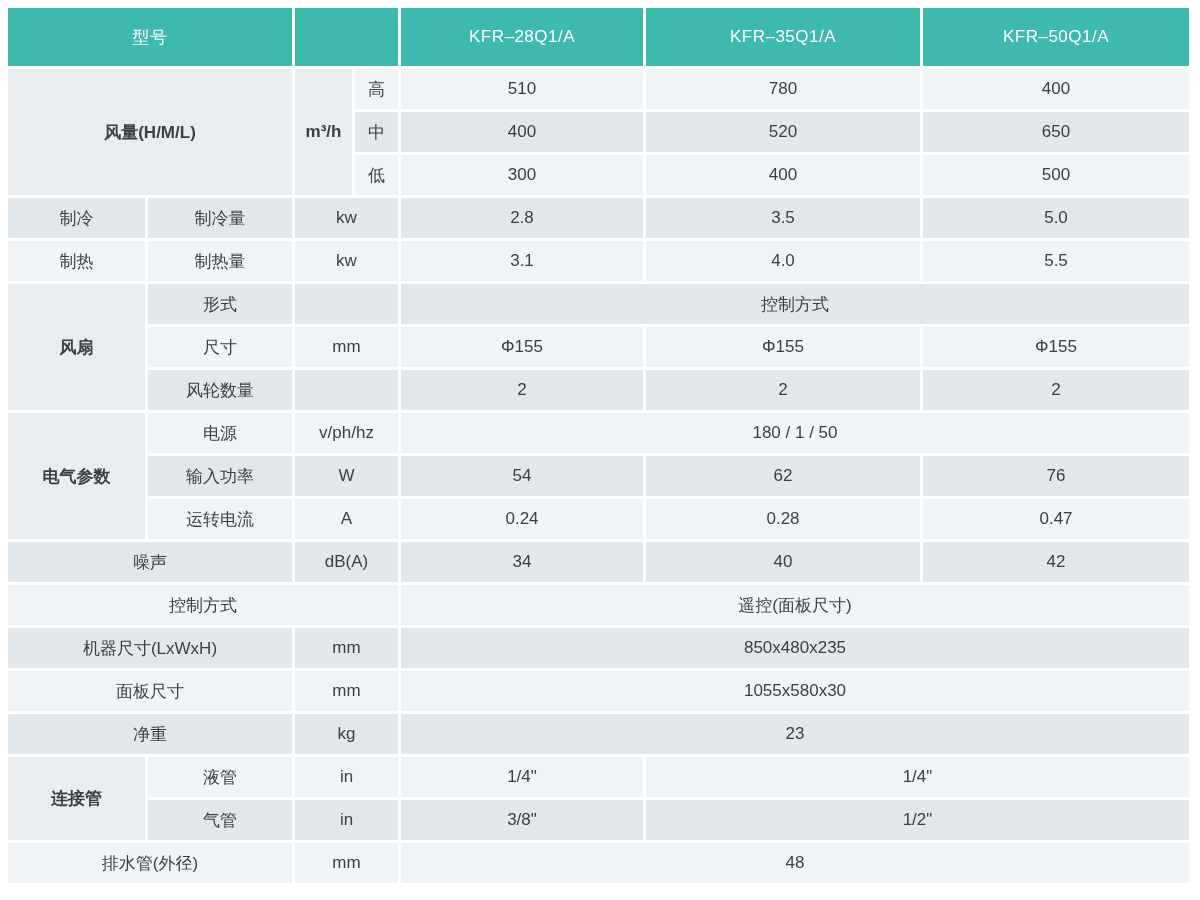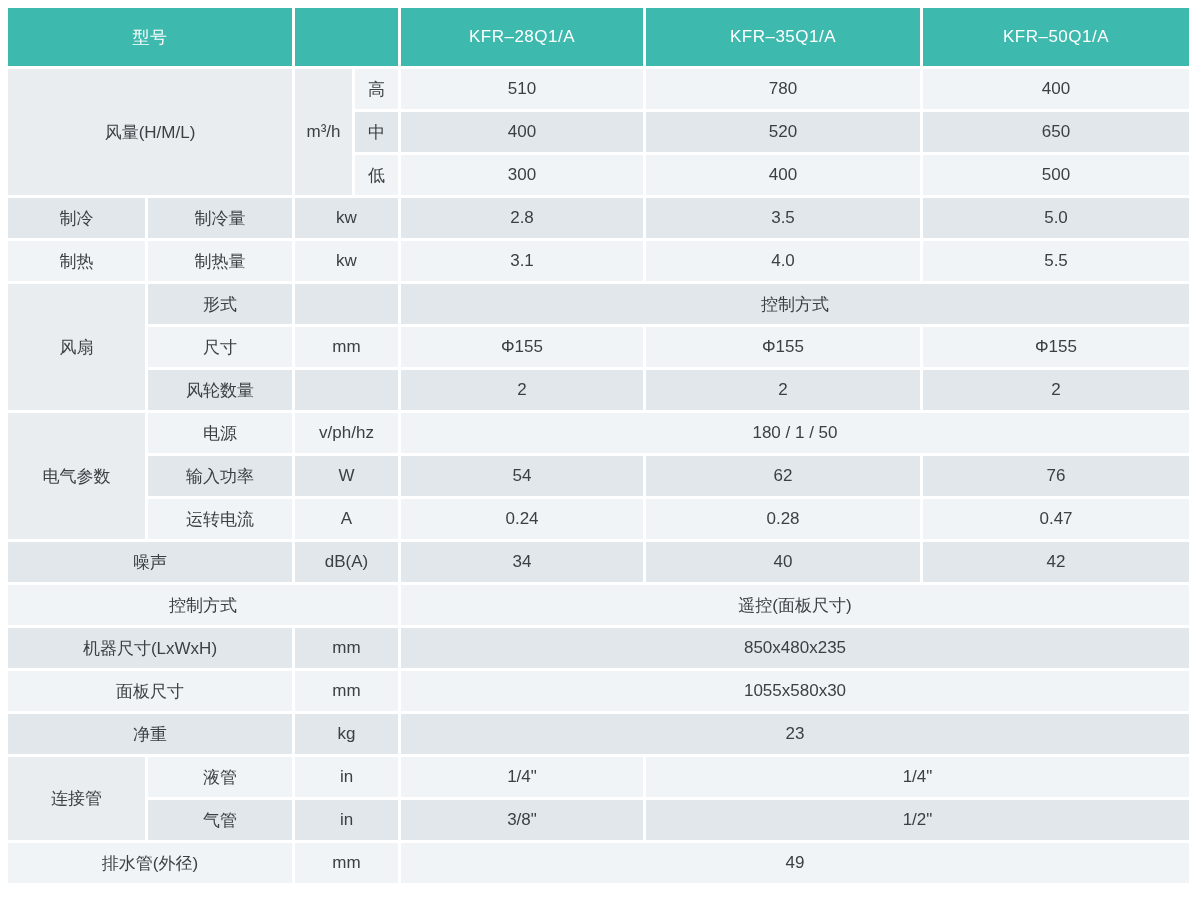--- a/index.html
+++ b/index.html
@@ -33,21 +33,21 @@
     background:var(--teal);
     color:#ffffff;
     font-weight:normal;
     font-size:18px;
     height:58px;
     letter-spacing:0.5px;
   }
   td{height:40px;}
   td.lt{background:var(--row-light);}
   td.dk{background:var(--row-dark);}
-  td.mg{background:var(--merged);}
+  td.mg{background:var(--merged);font-weight:bold;}
 </style>
 </head>
 <body>
 
 <div class="spec-wrap">
 <table class="spec">
   <colgroup>
     <col style="width:137px">
         <col style="width:144px">
         <col style="width:57px">
@@ -195,18 +195,18 @@
   <tr>
     <td class="dk">气管</td>
     <td class="dk" colspan="2">in</td>
     <td class="dk">3/8"</td>
     <td class="dk" colspan="2">1/2"</td>
   </tr>
 
   <tr>
     <td class="lt" colspan="2">排水管(外径)</td>
     <td class="lt" colspan="2">mm</td>
-    <td class="lt" colspan="3">49</td>
+    <td class="lt" colspan="3">48</td>
   </tr>
 
 </tbody>
     </table>
 </div>
 
 </body></html>

